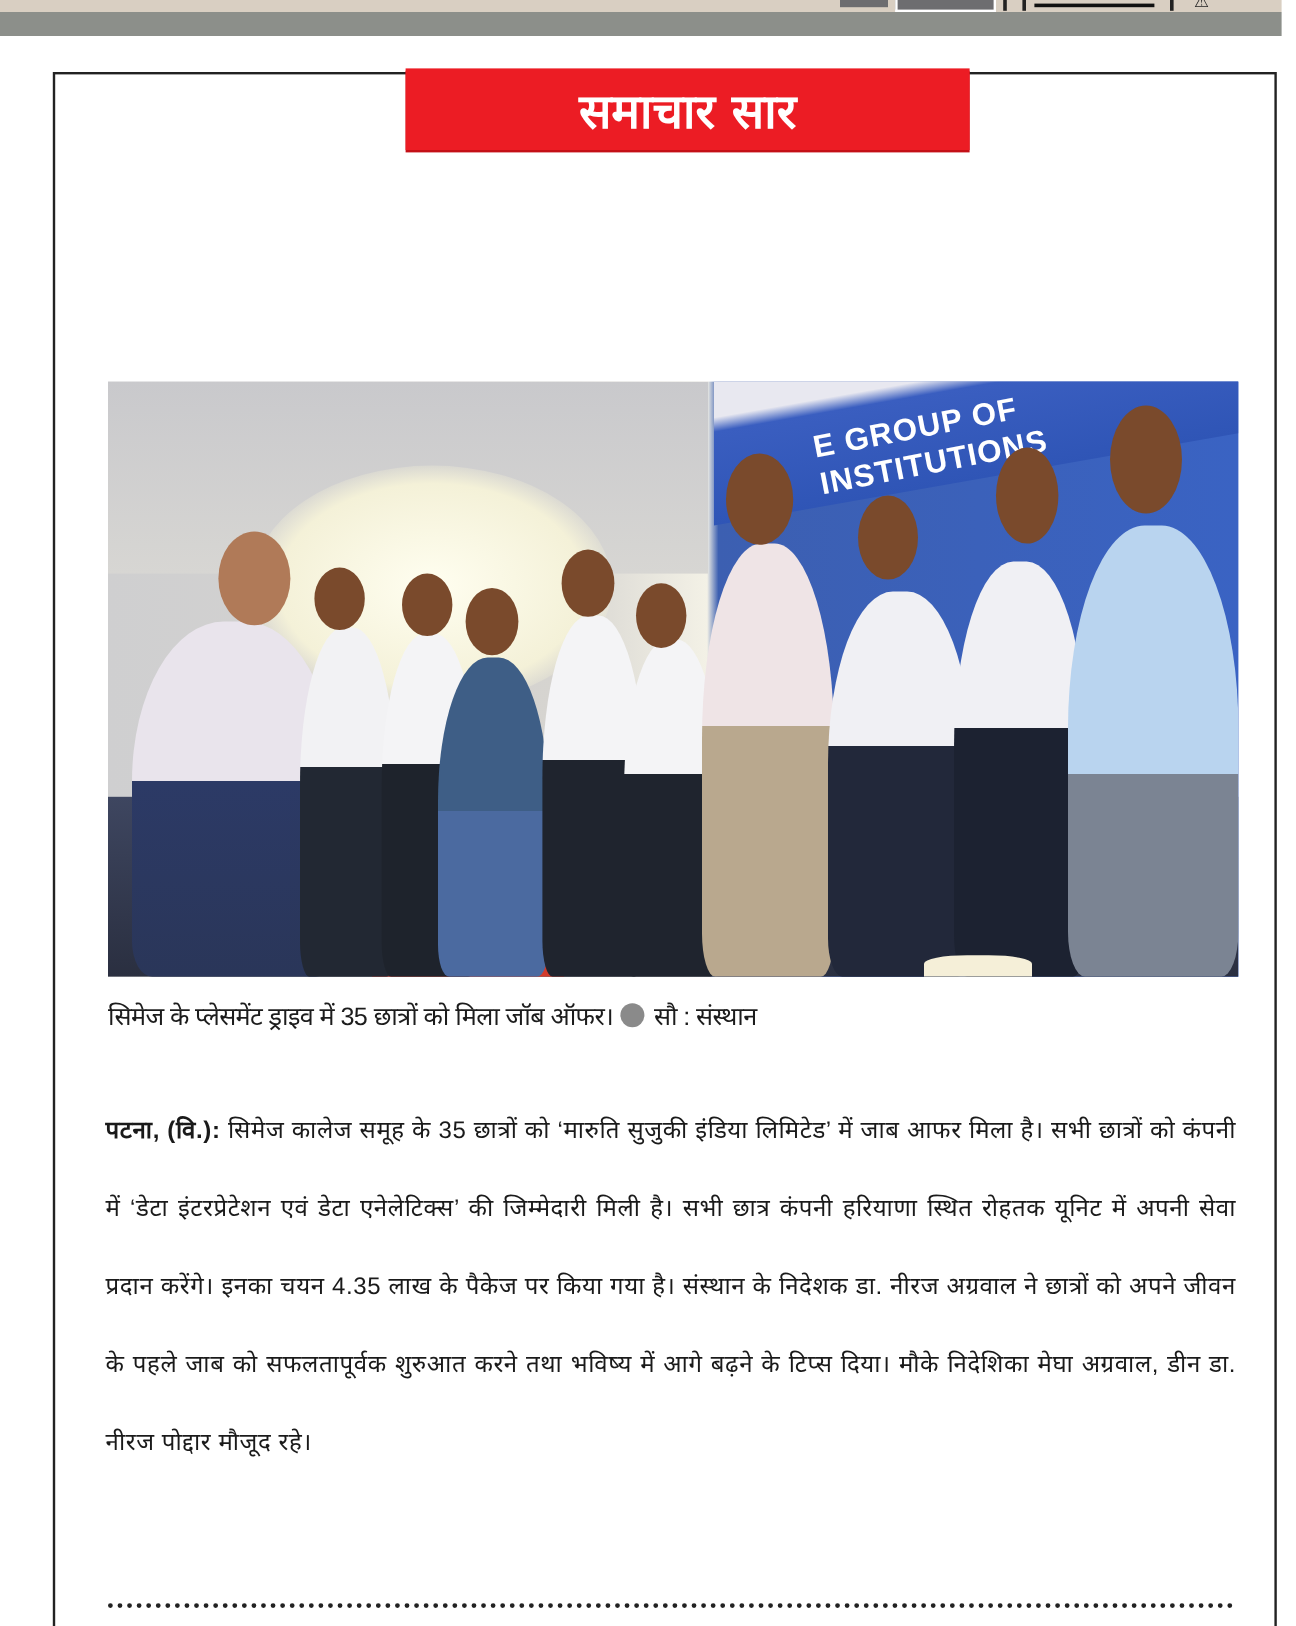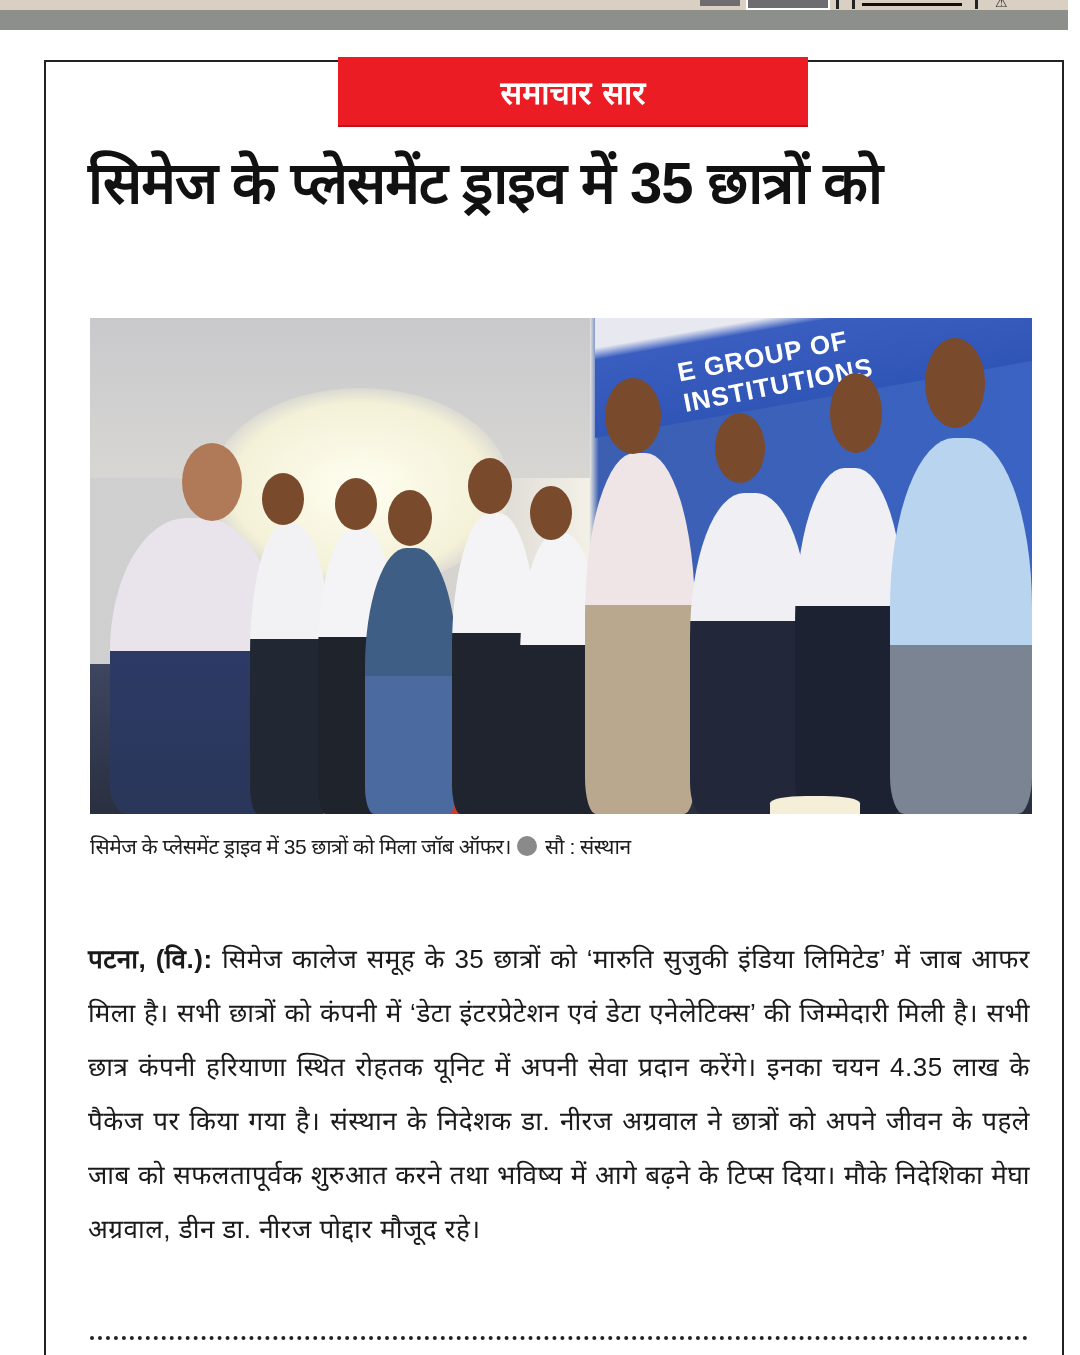--- a/index.html
+++ b/index.html
@@ -10,21 +10,21 @@
   .ts-block1 { position:absolute; left:700px; top:0; width:40px; height:6px; background:#6d6d70; }
   .ts-block2 { position:absolute; left:746px; top:0; width:80px; height:8px; background:#6d6d70; border:2px solid #fff; border-top:none; }
   .ts-line { position:absolute; left:862px; top:3px; width:100px; height:3px; background:#111; }
   .ts-tick1 { position:absolute; left:836px; top:0; width:3px; height:9px; background:#222; }
   .ts-tick2 { position:absolute; left:852px; top:0; width:3px; height:9px; background:#222; }
   .ts-tick3 { position:absolute; left:975px; top:0; width:3px; height:9px; background:#222; }
   .ts-glyph { position:absolute; left:995px; top:-6px; font-size:14px; color:#222; }
 
   .frame { position:absolute; left:44px; top:60px; width:1020px; height:1310px; border:2px solid #222; box-sizing:border-box; }
   .tag { position:absolute; left:338px; top:57px; width:470px; height:68px; background:#ec1c24;
-         color:#fff; font-size:32px; font-weight:bold; display:flex; align-items:center; justify-content:center;
+         color:#fff; font-size:40px; font-weight:bold; display:flex; align-items:center; justify-content:center;
          box-shadow:0 2px 0 #c41017; }
   .headline { position:absolute; left:88px; top:140px; width:960px; font-size:58px; font-weight:bold;
               line-height:86px; letter-spacing:-1px; font-family:"Liberation Sans", sans-serif; }
   .photo { position:absolute; left:90px; top:318px; width:942px; height:496px; overflow:hidden;
            background:linear-gradient(90deg,#cfcfd0 0%,#d6d4d0 40%,#f3f1e6 53%,#3c5fb1 54%,#3a63c3 100%); }
   .photo .ceiling { position:absolute; left:0; top:0; width:500px; height:160px;
            background:linear-gradient(180deg,#c9c9cc,#d7d6d3); }
   .photo .glow { position:absolute; left:120px; top:70px; width:300px; height:200px; border-radius:50%;
            background:radial-gradient(#fffef0,#f4f1d8 60%,transparent 75%); }
   .photo .banner { position:absolute; left:505px; top:0; width:437px; height:120px;
@@ -35,21 +35,21 @@
            background:linear-gradient(180deg,#3e4660,#2a2f40); }
   .photo .red-mat { position:absolute; left:220px; bottom:0; width:160px; height:70px; background:#d33a2a; }
   .person { position:absolute; border-radius:45% 45% 10% 10%; }
   .head { position:absolute; border-radius:50%; background:#7a4a2c; }
   .cake { position:absolute; left:680px; bottom:0; width:90px; height:18px; background:#f5efd8; border-radius:40% 40% 0 0; }
 
   .caption { position:absolute; left:90px; top:832px; width:960px; font-size:21px; color:#1c1c1c;
              font-family:"Liberation Sans", sans-serif; letter-spacing:-0.5px; white-space:nowrap; }
   .caption .dot { display:inline-block; width:20px; height:20px; background:#8a8a8a; border-radius:50%;
              vertical-align:-2px; margin:0 8px 0 6px; }
-  .body-text { position:absolute; left:88px; top:932px; width:942px; font-size:26px; line-height:54px;
+  .body-text { position:absolute; left:88px; top:910px; width:942px; font-size:20px; line-height:65px;
              text-align:justify; color:#1a1a1a; font-family:"Liberation Sans", sans-serif; letter-spacing:0.5px; }
   .body-text .dateline { font-weight:bold; }
   .dotted { position:absolute; left:90px; top:1336px; width:938px; border-top:4px dotted #222; }
 </style>
 </head>
 <body>
 
 <div class="topstrip"></div>
 <div class="ts-block1"></div>
 <div class="ts-block2"></div>
@@ -58,21 +58,20 @@
 <div class="ts-line"></div>
 <div class="ts-tick3"></div>
 <div class="ts-glyph">⚠</div>
 <div class="topbar"></div>
 
 <div class="frame"></div>
 
 <div class="tag">समाचार सार</div>
 
 <div class="headline">
-  <div>सिमेज के प्लेसमेंट ड्राइव में 35 छात्रों को</div>
 </div>
 
 <div class="photo">
   <div class="ceiling"></div>
   <div class="glow"></div>
   <div class="banner"></div>
   <div class="banner-text">E GROUP OF INSTITUTIONS</div>
   <div class="floor"></div>
   <div class="red-mat"></div>
 

